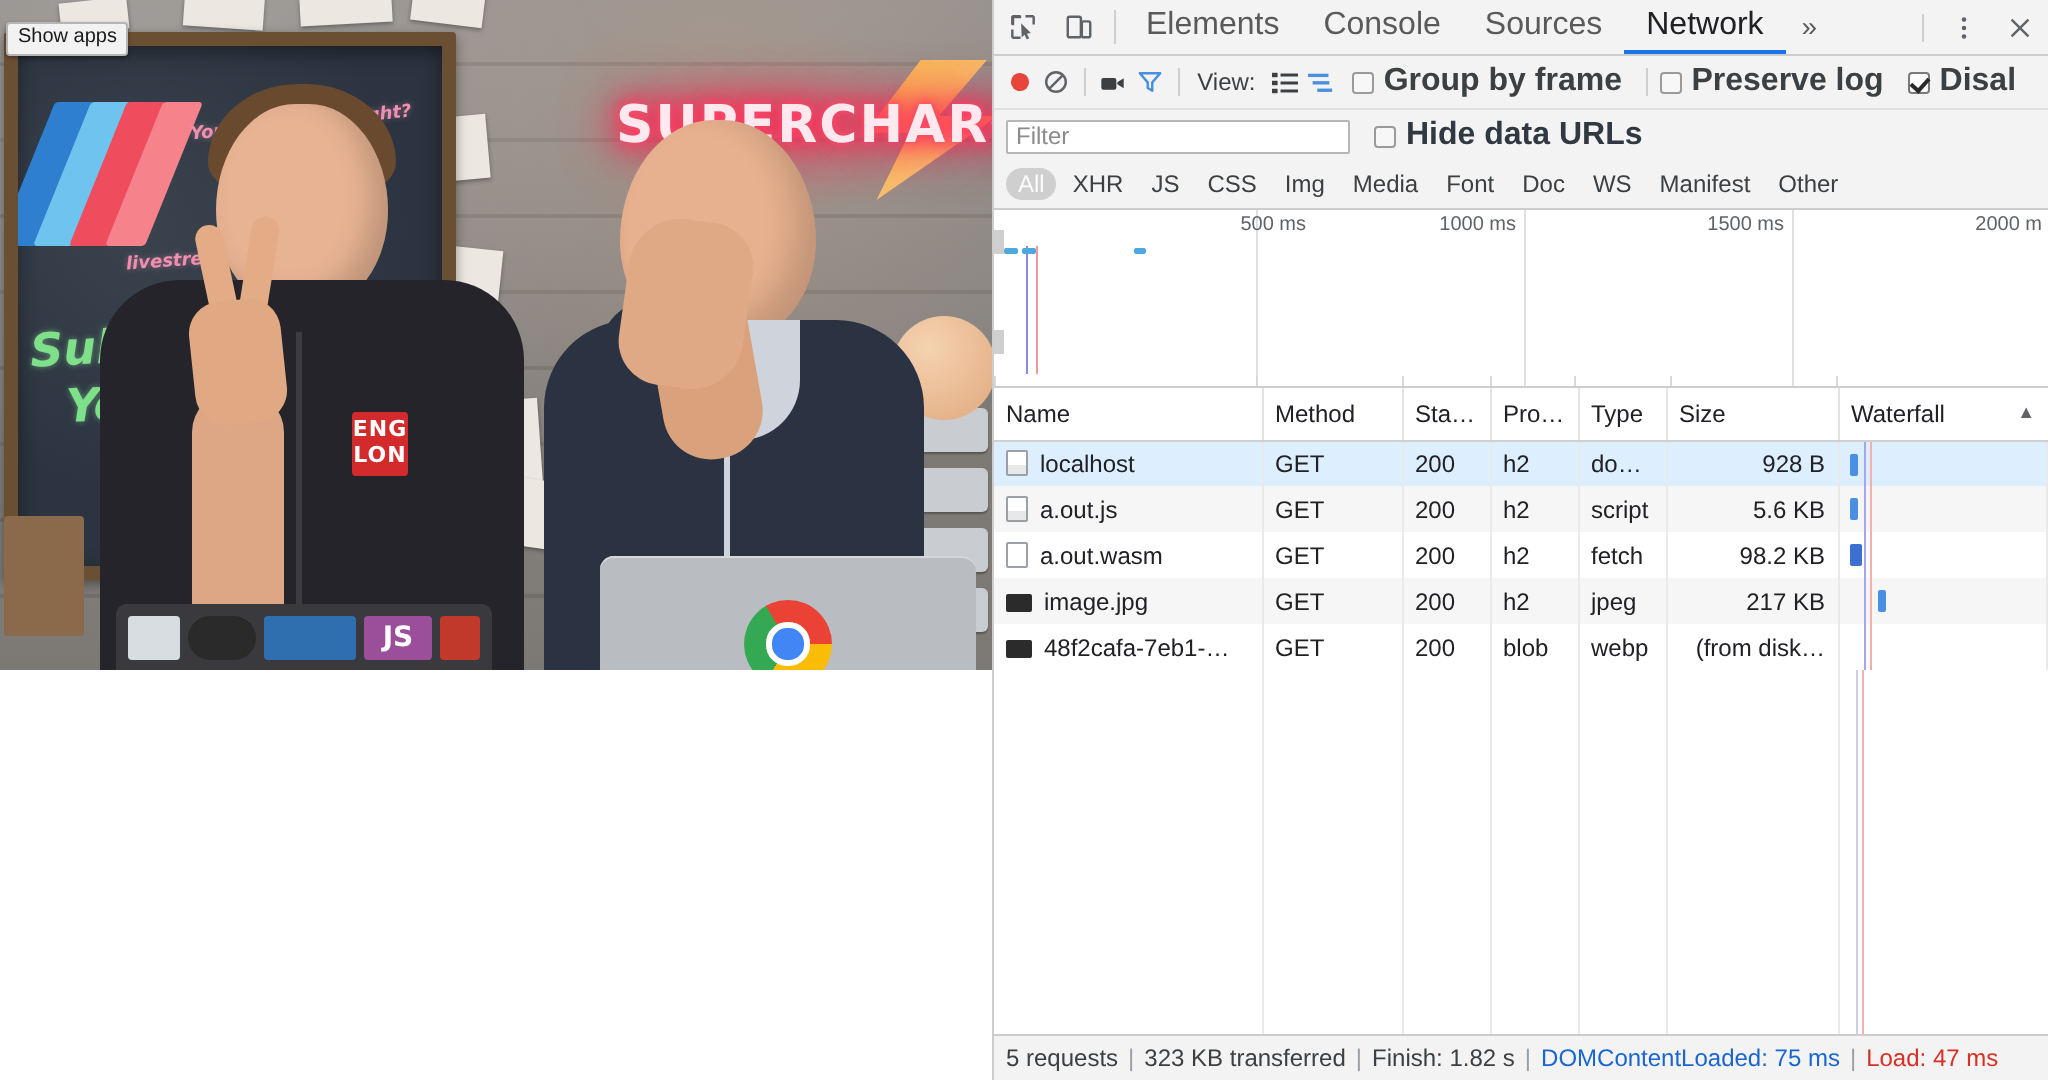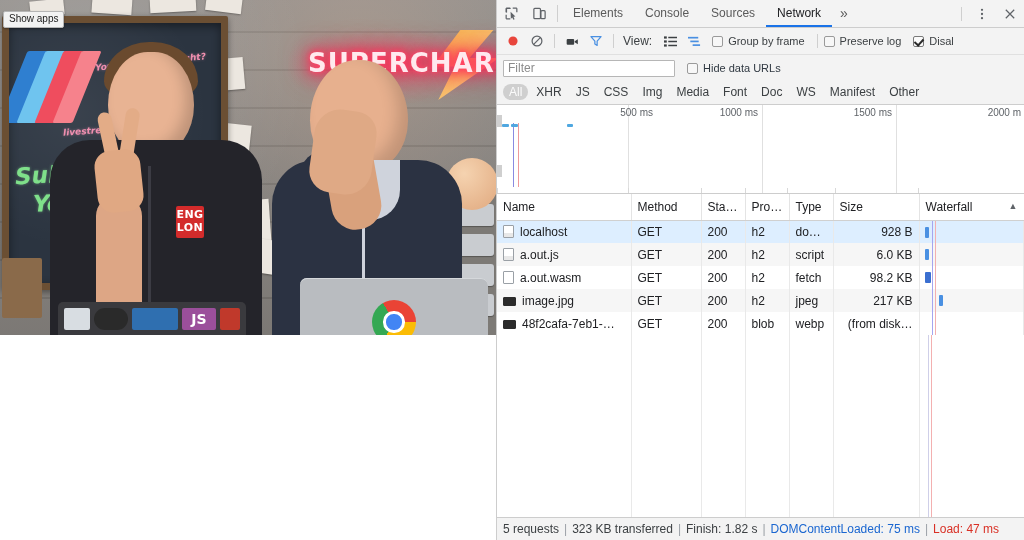--- a/index.html
+++ b/index.html
@@ -181,21 +181,21 @@
     border-bottom: 1px solid #cdcdcd;
     position: relative;
   }
   .tool-btn {
     width: 28px; display:flex; align-items:center; justify-content:center;
     cursor: default;
   }
   .vsep { width:1px; background:#cfcfcf; margin: 5px 4px; }
   .tab {
     display:flex; align-items:center; padding: 0 11px;
-    font-size: 12px; color: #5a5a5a;
+    font-size: 16px; color: #5a5a5a;
     border-bottom: 2px solid transparent;
     box-sizing: border-box; cursor: default; white-space: nowrap;
   }
   .tab.active { color: #202124; border-bottom-color: #1a73e8; }
   .tab.more { font-size: 14px; padding: 0 8px; color:#5a5a5a; }
   #tab-right { margin-left:auto; display:flex; align-items:center; }
 
   
   #net-toolbar {
     height: 27px; flex: 0 0 27px;
@@ -212,21 +212,21 @@
     width: 11px; height: 11px; border:1px solid #9a9a9a; background:#f7f7f7;
     border-radius: 2px; display:inline-block; box-sizing:border-box;
     position: relative; flex:0 0 11px;
   }
   .cbx.checked { background:#fbfbfb; border-color:#7a7a7a; }
   .cbx.checked::after{
     content:""; position:absolute; left:2px; top:0px; width:4px; height:7px;
     border:solid #2a2a2a; border-width:0 2px 2px 0; transform: rotate(42deg);
   }
   .cb-group { display:flex; align-items:center; gap:5px; margin-right: 12px; }
-  .cb-group span { font-size:11px; }
+  .cb-group span { font-size:16px;font-weight:bold; }
 
   
   #filter-bar {
     height: 26px; flex: 0 0 26px;
     display:flex; align-items:center;
     background:#f3f3f3; padding: 0 6px; box-sizing:border-box;
     border-bottom: 0;
   }
   #filter-input {
     width: 172px; height: 17px; box-sizing:border-box;
@@ -610,21 +610,21 @@
             </td>
           </tr>
           <tr class="row even">
             <td>
               <span class="fileicon doc"></span><span>a.out.js</span>
             </td>
             <td>GET</td>
             <td>200</td>
             <td>h2</td>
             <td>script</td>
-            <td class="num">6.0 KB</td>
+            <td class="num">5.6 KB</td>
             <td class="wf-cell">
               <div class="wf-bar" style="left:5px;width:4px;"></div>
               <div class="wf-dcl" style="left:12px;"></div>
               <div class="wf-load" style="left:15px;"></div>
             </td>
           </tr>
           <tr class="row odd">
             <td>
               <span class="fileicon plain"></span><span>a.out.wasm</span>
             </td>

